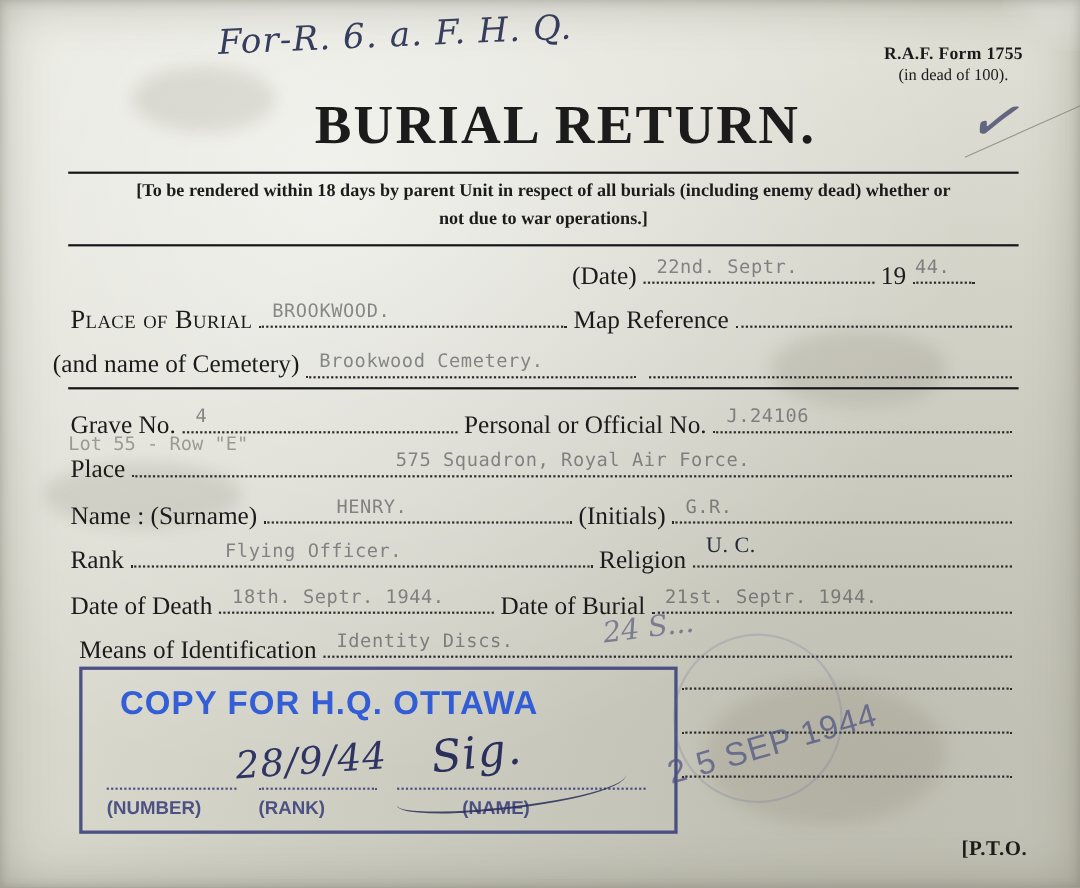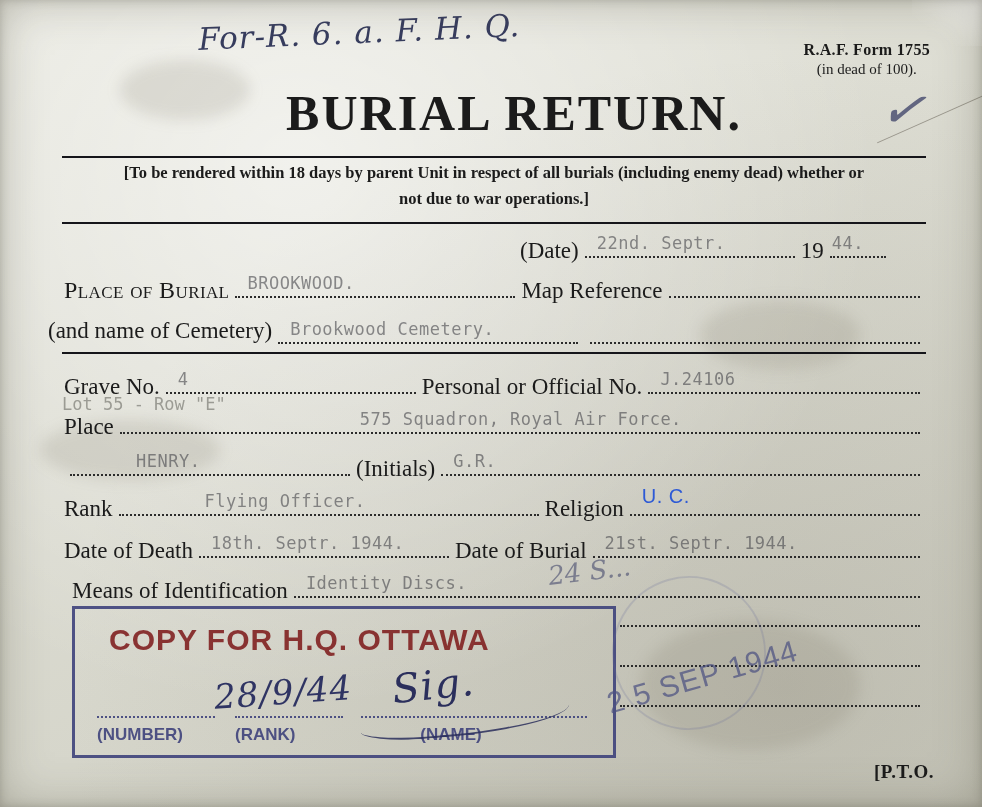--- a/index.html
+++ b/index.html
@@ -132,41 +132,41 @@
     left: 12px;
     bottom: 3px;
     font-family: "DejaVu Sans Mono", monospace;
     font-size: 17px;
     letter-spacing: .5px;
     color: #4a4a4f;
     opacity: .62;
     white-space: nowrap;
   }
   .val.ink {
-    font-family: Liberation Sans, sans-serif;
-    color: #1d4ed8;
+    font-family: Liberation Serif, serif;
+    color: #0f172a;
     opacity: .9;
   }
 
   
   .stamp {
     position: absolute;
     left: 72px; top: 606px;
     width: 538px; height: 146px;
     border: 3px solid #3b3f7a;
     opacity: .88;
   }
   .stamp-title {
     position: absolute;
     left: 34px; top: 14px;
     font-family: "Liberation Sans", sans-serif;
     font-weight: 700;
     font-size: 30px;
     letter-spacing: 1px;
-    color: #7f1d1d;
+    color: #1d4ed8;
   }
   .stamp-foot {
     position: absolute;
     left: 22px; right: 14px; bottom: 10px;
     display: flex;
     justify-content: flex-start;
     gap: 0px;
     font-family: "Liberation Sans", sans-serif;
     font-weight: 700;
     font-size: 17px;
@@ -335,20 +335,21 @@
   <div class="lotnote">Lot 55 - Row "E"</div>
 
   <div class="row" style="left:64px; top:412px; right:56px;">
     <span class="lbl">Place</span>
     <span class="dots grow">
       <span class="val" style="left:240px">575 Squadron, Royal Air Force.</span>
     </span>
   </div>
 
   <div class="row" style="left:64px; top:454px; right:56px;">
+    <span class="lbl">Name : (Surname)</span>
     <span class="dots" style="width:280px;">
       <span class="val" style="left:66px">HENRY.</span>
     </span>
     <span class="lbl">(Initials)</span>
     <span class="dots grow">
       <span class="val">G.R.</span>
     </span>
   </div>
 
   <div class="row" style="left:64px; top:494px; right:56px;">

